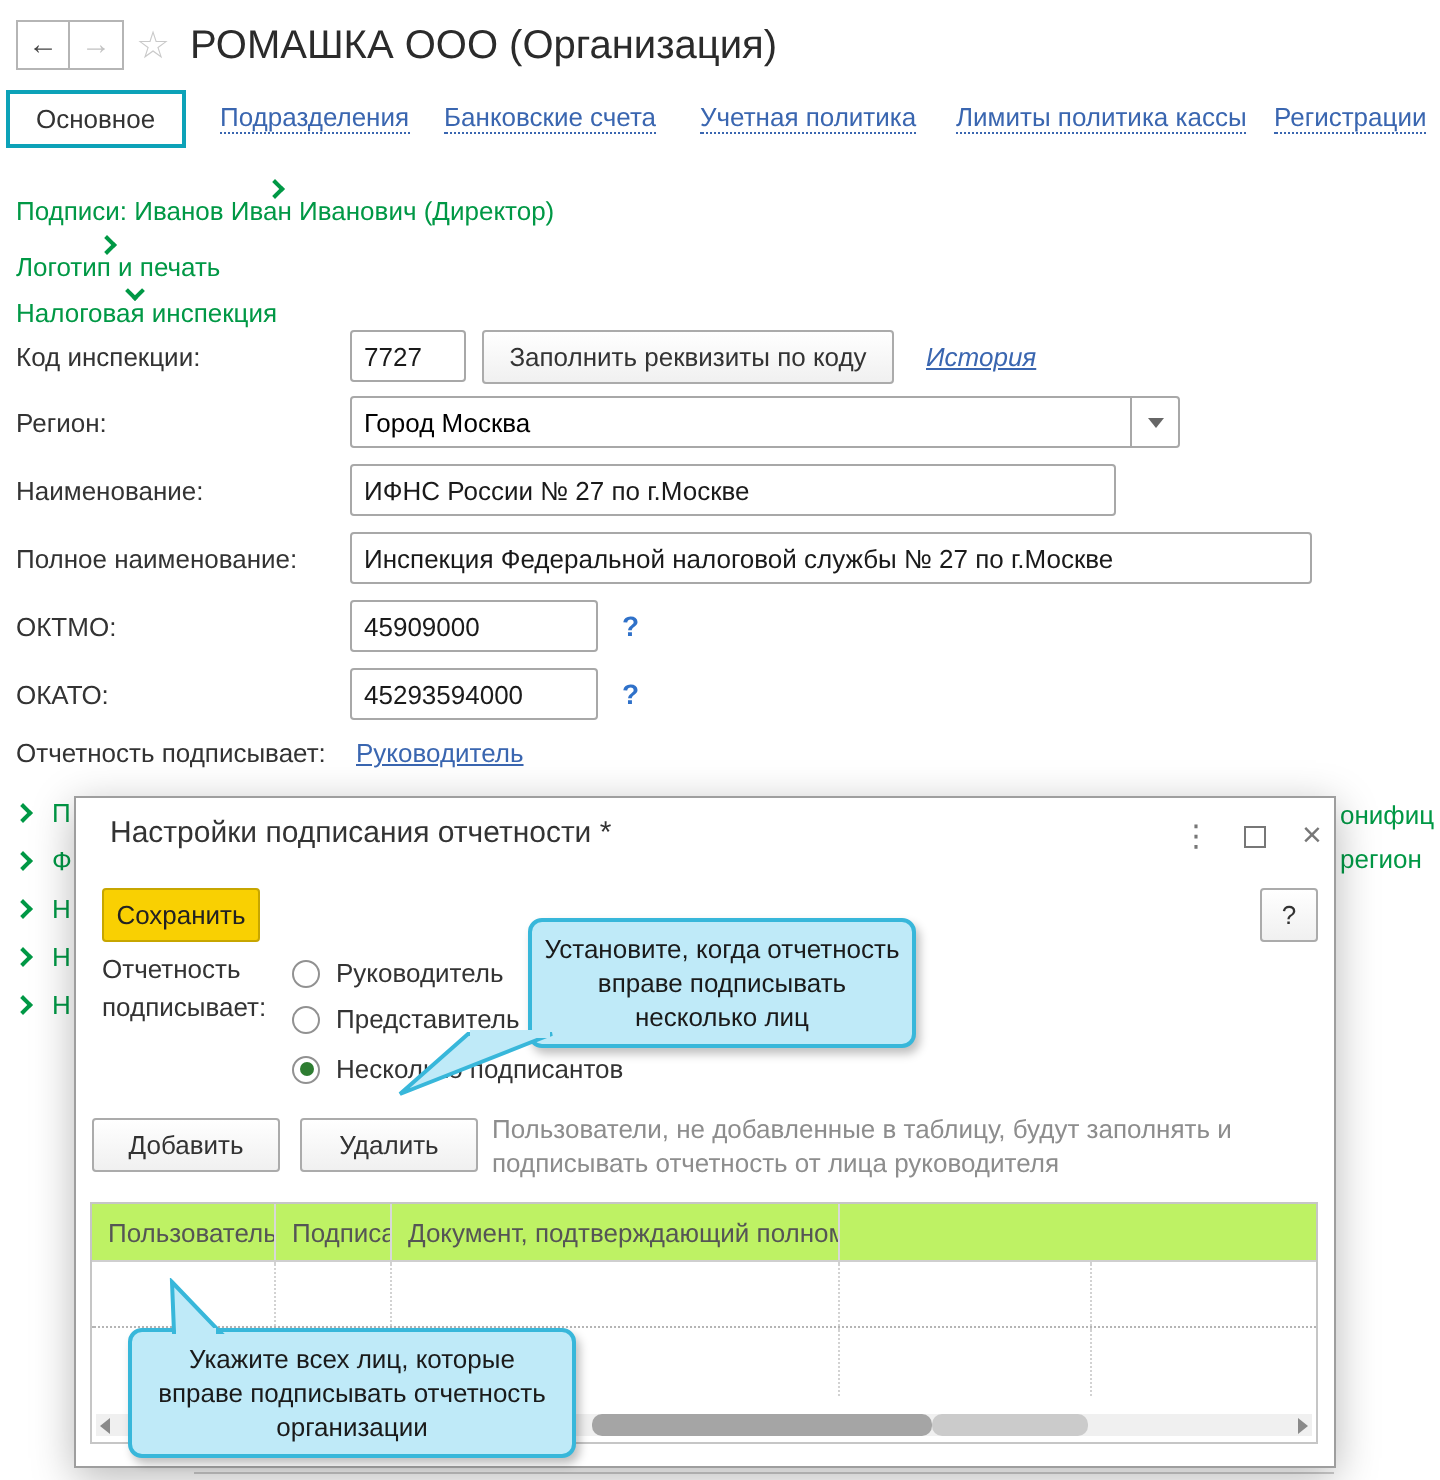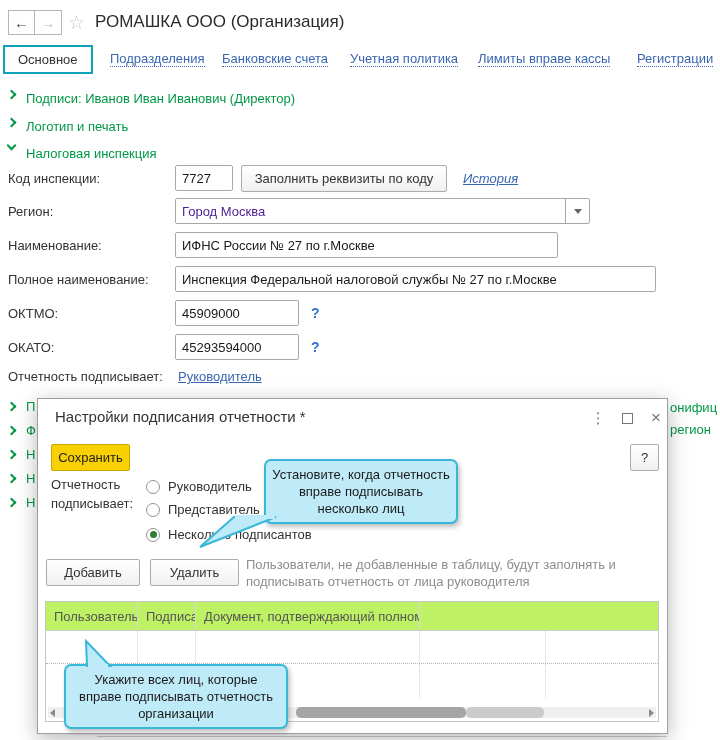--- a/index.html
+++ b/index.html
@@ -3,35 +3,35 @@
 <meta charset="utf-8">
 <style>
   * { margin:0; padding:0; box-sizing:border-box; }
   html,body { width:720px; height:740px; background:#fff; font-family:"Liberation Sans", sans-serif; font-size:13px; color:#333; overflow:hidden; }
   .abs { position:absolute; }
   
   .navgroup { left:8px; top:10px; display:flex; }
   .navbtn { width:27px; height:25px; border:1px solid #b5b5b5; background:#fff; display:flex; align-items:center; justify-content:center; font-size:15px; color:#444; }
   .navbtn.fwd { border-left:none; color:#c3c3c3; }
   .star { left:68px; top:11px; font-size:19px; color:#c9c9c9; }
-  .pagetitle { left:95px; top:12px; font-size:17px; color:#2b2b2b; }
+  .pagetitle { left:95px; top:12px; font-size:20px; color:#2b2b2b; }
   
   .tabrow { left:0; top:45px; width:720px; height:30px; }
   .tab-active { position:absolute; left:3px; top:0; height:29px; padding:0 13px; border:2px solid #0da2b8; background:#fff; display:flex; align-items:center; color:#333; }
   .tablink { position:absolute; top:6px; color:#3a66b0; border-bottom:1px dotted #3a66b0; cursor:pointer; white-space:nowrap; }
   
-  .section { display:flex; align-items:flex-start; color:#009845; }
+  .section { display:flex; align-items:center; color:#009845;flex-direction:column; }
   .chev { width:7px; height:7px; border-right:2px solid #009845; border-bottom:2px solid #009845; display:inline-block; margin-right:11px; }
   .chev.right { transform:rotate(-45deg); }
   .chev.down  { transform:rotate(45deg); margin-top:-4px; }
   
   .flabel { position:absolute; left:8px; color:#333; }
   .inp { position:absolute; height:26px; border:1px solid #a8a8a8; border-radius:2px; padding:0 6px; font-family:"Liberation Sans",sans-serif; font-size:13px; color:#1a1a1a; background:#fff; }
   .combo { position:absolute; height:26px; border:1px solid #a8a8a8; border-radius:2px; background:#fff; display:flex; }
-  .combo .val { flex:1; display:flex; align-items:center; padding:0 6px; color:#4c1d95; }
+  .combo .val { flex:1; display:flex; align-items:center; padding:0 6px; color:#000000; }
   .combo .dd { width:24px; border-left:1px solid #a8a8a8; display:flex; align-items:center; justify-content:center; }
   .ddarrow { width:0; height:0; border-left:4px solid transparent; border-right:4px solid transparent; border-top:5px solid #666; }
   .btn { border:1px solid #ababab; border-radius:2px; background:linear-gradient(#ffffff,#f0f0f0); color:#333; display:flex; align-items:center; justify-content:center; font-size:13px; }
   .link { color:#3a66b0; text-decoration:underline; cursor:pointer; }
   .qmark { position:absolute; color:#2f71c9; font-weight:bold; font-size:14px; }
   
   .frag-left { position:absolute; left:8px; display:flex; align-items:center; color:#009845; width:30px; overflow:hidden; }
   .frag-right { position:absolute; left:670px; color:#009845; white-space:nowrap; }
   .bottomline { position:absolute; left:97px; top:736px; width:570px; border-top:1px solid #cfcfcf; }
   
@@ -79,21 +79,21 @@
     </div>
 </div>
 <div class="abs star">☆</div>
 <div class="abs pagetitle">РОМАШКА ООО (Организация)</div>
 
 <div class="abs tabrow">
   <div class="tab-active">Основное</div>
   <span class="tablink" style="left:110px">Подразделения</span>
   <span class="tablink" style="left:222px">Банковские счета</span>
   <span class="tablink" style="left:350px">Учетная политика</span>
-  <span class="tablink" style="left:478px">Лимиты вправе кассы</span>
+  <span class="tablink" style="left:478px">Лимиты политика кассы</span>
   <span class="tablink" style="left:637px">Регистрации</span>
 </div>
 
 <div class="abs section" style="left:8px; top:91px;">
   <span class="chev right"></span>
   <span>Подписи: Иванов Иван Иванович (Директор)</span>
 </div>
 <div class="abs section" style="left:8px; top:119px;">
   <span class="chev right"></span>
   <span>Логотип и печать</span>

